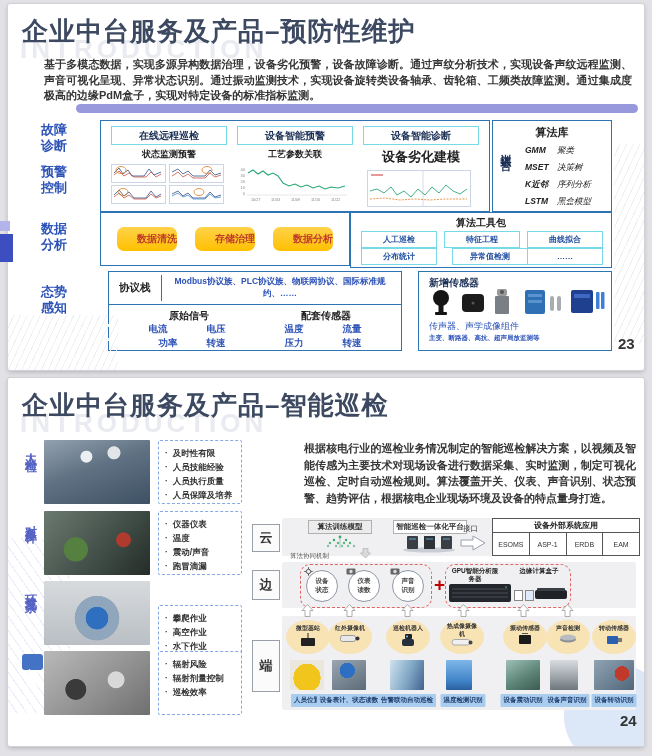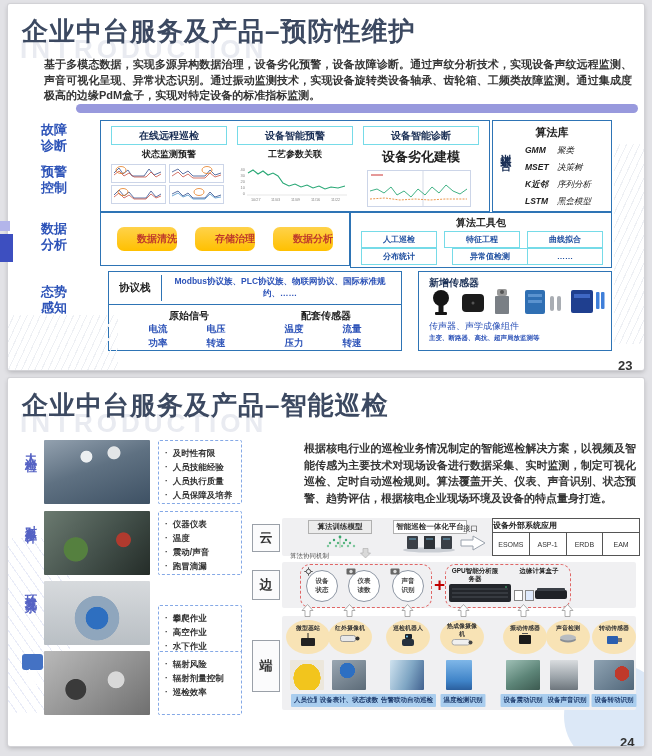--- a/index.html
+++ b/index.html
@@ -13,21 +13,21 @@
   .intro{position:absolute;font-size:11px;font-weight:600;color:#353535;line-height:1.42;text-align:justify;z-index:1;}
   .sidelab{position:absolute;width:28px;text-align:center;font-size:13px;font-weight:bold;color:#2d53b8;line-height:1.2;}
   .bx{position:absolute;border:1.5px solid #2e74b5;background:#fff;}
   .cybox{border:1.5px solid #76dbe8;background:#fff;font-weight:bold;color:#1a2f55;text-align:center;}
   .ttl{font-weight:bold;color:#222;text-align:center;}
   .blue{color:#2d53b8;}
   .obtn{position:absolute;width:60px;height:24px;background:linear-gradient(#ffd24a,#ffc000);
         border-radius:7px;color:#bf3a2b;font-weight:bold;font-size:10px;text-align:right;line-height:24px;}
   .tcell{position:absolute;width:74px;height:15px;border:1px solid #76dbe8;font-size:8px;font-weight:bold;
          color:#1f4fa0;text-align:center;line-height:15px;background:#fff;}
-  .pnum{position:absolute;font-size:13px;font-weight:bold;color:#333;z-index:3;margin-top:23px;}
+  .pnum{position:absolute;font-size:15px;font-weight:bold;color:#333;z-index:3;}
   .vtext{writing-mode:vertical-rl;text-orientation:upright;letter-spacing:2px;}
   .lrow-lab{position:absolute;left:14px;font-size:12px;font-weight:bold;color:#5562c4;
             writing-mode:vertical-rl;text-orientation:upright;letter-spacing:2px;}
   .photo{position:absolute;border-radius:1px;}
   .dashbox{position:absolute;width:84px;border:1px dashed #85a9e6;border-radius:2px;background:#fff;
            padding:5px 2px 0 6px;box-sizing:border-box;}
   .dashbox div{font-size:8.5px;font-weight:bold;color:#333;line-height:14px;white-space:nowrap;}
   .dashbox div::before{content:"·";margin-right:5px;color:#333;}
   .band{position:absolute;left:274px;width:354px;background:#f0f0f2;border-radius:2px;z-index:1;}
   .tier{position:absolute;left:244px;width:26px;border:1px solid #9aa0a8;background:#fbfbfc;color:#333;
@@ -152,21 +152,21 @@
 
   <div class="bx" style="left:100px;top:267px;width:292px;height:78px;">
     <div style="position:absolute;left:10px;top:9px;width:40px;font-size:10.5px;font-weight:bold;color:#222;">协议栈</div>
     <div class="a" style="left:52px;top:3px;height:26px;border-left:1px solid #2e74b5;"></div>
     <div class="blue" style="position:absolute;left:58px;top:4px;width:226px;font-size:8.5px;font-weight:bold;text-align:center;line-height:1.4;">Modbus协议族、PLC协议族、物联网协议、国际标准规约、……</div>
     <div class="a" style="left:0;right:0;top:32px;border-top:1.2px solid #2e74b5;"></div>
     <div class="ttl" style="position:absolute;left:20px;top:37px;width:120px;font-size:10px;">原始信号</div>
     <div class="ttl" style="position:absolute;left:152px;top:37px;width:130px;font-size:10px;">配套传感器</div>
     <div class="blue ttl" style="position:absolute;left:34px;top:51px;width:30px;font-size:9.5px;color:#2d53b8;">电流</div>
     <div class="blue ttl" style="position:absolute;left:92px;top:51px;width:30px;font-size:9.5px;color:#2d53b8;">电压</div>
-    <div class="blue ttl" style="position:absolute;left:34px;top:65px;width:30px;font-size:9.5px;color:#2d53b8;">功率</div>
+    <div class="blue ttl" style="position:absolute;left:44px;top:65px;width:30px;font-size:9.5px;color:#2d53b8;">功率</div>
     <div class="blue ttl" style="position:absolute;left:92px;top:65px;width:30px;font-size:9.5px;color:#2d53b8;">转速</div>
     <div class="blue ttl" style="position:absolute;left:170px;top:51px;width:30px;font-size:9.5px;color:#2d53b8;">温度</div>
     <div class="blue ttl" style="position:absolute;left:228px;top:51px;width:30px;font-size:9.5px;color:#2d53b8;">流量</div>
     <div class="blue ttl" style="position:absolute;left:170px;top:65px;width:30px;font-size:9.5px;color:#2d53b8;">压力</div>
     <div class="blue ttl" style="position:absolute;left:228px;top:65px;width:30px;font-size:9.5px;color:#2d53b8;">转速</div>
   </div>
 
   <div class="bx" style="left:410px;top:267px;width:192px;height:78px;">
     <div style="position:absolute;left:10px;top:4px;font-size:10px;font-weight:bold;color:#1a2f55;">新增传感器</div>
     <svg class="a" style="left:12px;top:17px;" width="20" height="28" viewBox="0 0 20 28">
@@ -290,21 +290,21 @@
       <line x1="8" y1="5" x2="15" y2="5" stroke="#7fd4ff" stroke-width="0.7"></line>
       <line x1="25" y1="5" x2="32" y2="5" stroke="#7fd4ff" stroke-width="0.7"></line>
       <line x1="42" y1="5" x2="49" y2="5" stroke="#7fd4ff" stroke-width="0.7"></line>
     </svg>
   <div class="a z2" style="left:455px;top:146px;font-size:7.5px;color:#333;">接口</div>
   <svg class="a z2" style="left:451px;top:156px;" width="28" height="18" viewBox="0 0 28 18">
       <path d="M2 6 H14 V2 L26 9 L14 16 V12 H2 Z" fill="#fff" stroke="#9aa2ad" stroke-width="1"></path>
     </svg>
 
   <div class="exttbl" style="left:484px;top:140px;width:146px;height:36px;">
-    <div style="height:13px;line-height:13px;font-size:8px;font-weight:bold;color:#222;border-bottom:1px solid #555;">设备外部系统应用</div>
+    <div style="height:13px;line-height:13px;text-align:center;font-size:8px;font-weight:bold;color:#222;border-bottom:1px solid #555;">设备外部系统应用</div>
     <div style="display:flex;height:22px;">
       <div style="flex:1;border-right:1px solid #555;font-size:7px;display:flex;align-items:center;justify-content:center;color:#333;">ESOMS</div>
       <div style="flex:1;border-right:1px solid #555;font-size:7px;display:flex;align-items:center;justify-content:center;color:#333;">ASP-1</div>
       <div style="flex:1;border-right:1px solid #555;font-size:7px;display:flex;align-items:center;justify-content:center;color:#333;">ERDB</div>
       <div style="flex:1;font-size:7px;display:flex;align-items:center;justify-content:center;color:#333;">EAM</div>
     </div>
   </div>
 
   <div class="rdash" style="left:292px;top:186px;width:130px;height:42px;"></div>
   <div class="ecirc" style="left:298px;top:192px;">

